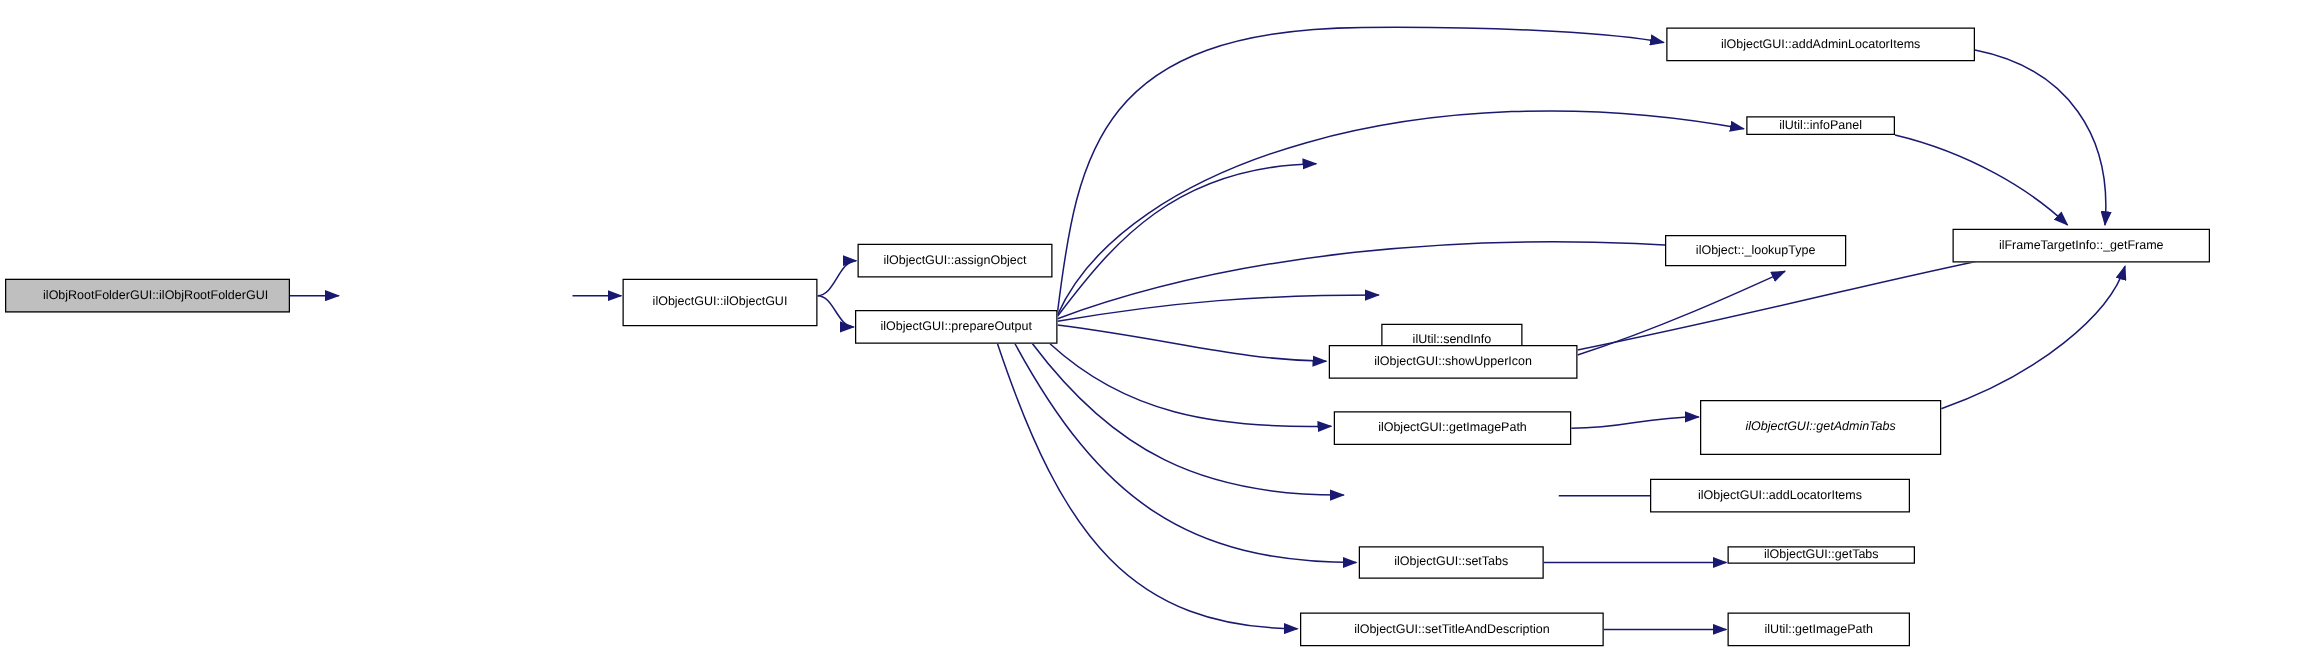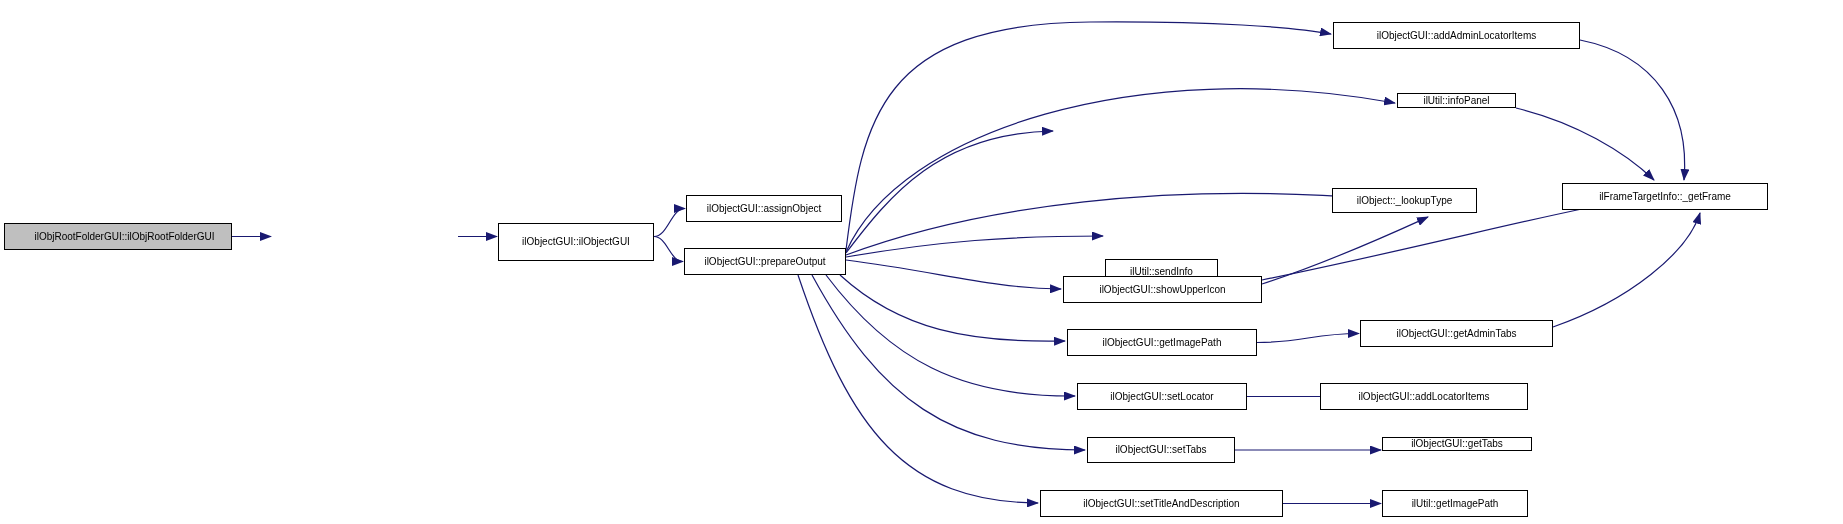--- a/index.html
+++ b/index.html
@@ -80,24 +80,23 @@
       <path d="M1516,108 C1575,122 1625,152 1654,180" class="edge" stroke="#191970" marker-end="url(#arrow)"></path>
       <path d="M1553,327 C1630,300 1688,252 1700,213" class="edge" stroke="#191970" marker-end="url(#arrow)"></path>
     </svg>
 <div class="node highlight" style="left: 4px; top: 223px; width: 228px; height: 27px; background: rgb(191, 191, 191); padding-left: 13px;">ilObjRootFolderGUI::ilObjRootFolderGUI</div>
     <div class="node" style="left: 498px; top: 223px; width: 156px; height: 38px;">ilObjectGUI::ilObjectGUI</div>
     <div class="node" style="left: 684px; top: 248px; width: 162px; height: 27px;">ilObjectGUI::prepareOutput</div>
     <div class="node" style="left: 686px; top: 195px; width: 156px; height: 27px;">ilObjectGUI::assignObject</div>
     <div class="node" style="left: 1105px; top: 223px; width: 113px; height: 26px; margin-top: 36px;">ilUtil::sendInfo</div>
     <div class="node" style="left: 1063px; top: 276px; width: 199px; height: 27px;">ilObjectGUI::showUpperIcon</div>
     <div class="node" style="left: 1067px; top: 329px; width: 190px; height: 27px;">ilObjectGUI::getImagePath</div>
-    <div class="node" style="left: 1077px; top: 383px; width: 170px; height: 27px;">ilObjectGUI::setLocator</div>
     <div class="node" style="left: 1087px; top: 437px; width: 148px; height: 26px;">ilObjectGUI::setTabs</div>
     <div class="node" style="left: 1040px; top: 490px; width: 243px; height: 27px;">ilObjectGUI::setTitleAndDescription</div>
     <div class="node" style="left: 1333px; top: 22px; width: 247px; height: 27px;">ilObjectGUI::addAdminLocatorItems</div>
     <div class="node" style="left: 1397px; top: 93px; width: 119px; height: 15px;">ilUtil::infoPanel</div>
     <div class="node" style="left: 1332px; top: 188px; width: 145px; height: 25px;">ilObject::_lookupType</div>
-    <div class="node" style="left: 1360px; top: 320px; width: 193px; height: 27px;">ilObjectGUI::getAdminTabs</div>
+    <div class="node" style="left: 1360px; top: 320px; width: 193px; height: 44px; font-style: italic;">ilObjectGUI::getAdminTabs</div>
     <div class="node" style="left: 1320px; top: 383px; width: 208px; height: 27px;">ilObjectGUI::addLocatorItems</div>
     <div class="node" style="left: 1382px; top: 437px; width: 150px; height: 14px;">ilObjectGUI::getTabs</div>
     <div class="node" style="left: 1382px; top: 490px; width: 146px; height: 27px;">ilUtil::getImagePath</div>
     <div class="node" style="left: 1562px; top: 183px; width: 206px; height: 27px;">ilFrameTargetInfo::_getFrame</div>
   </div>
 
 </body></html>

